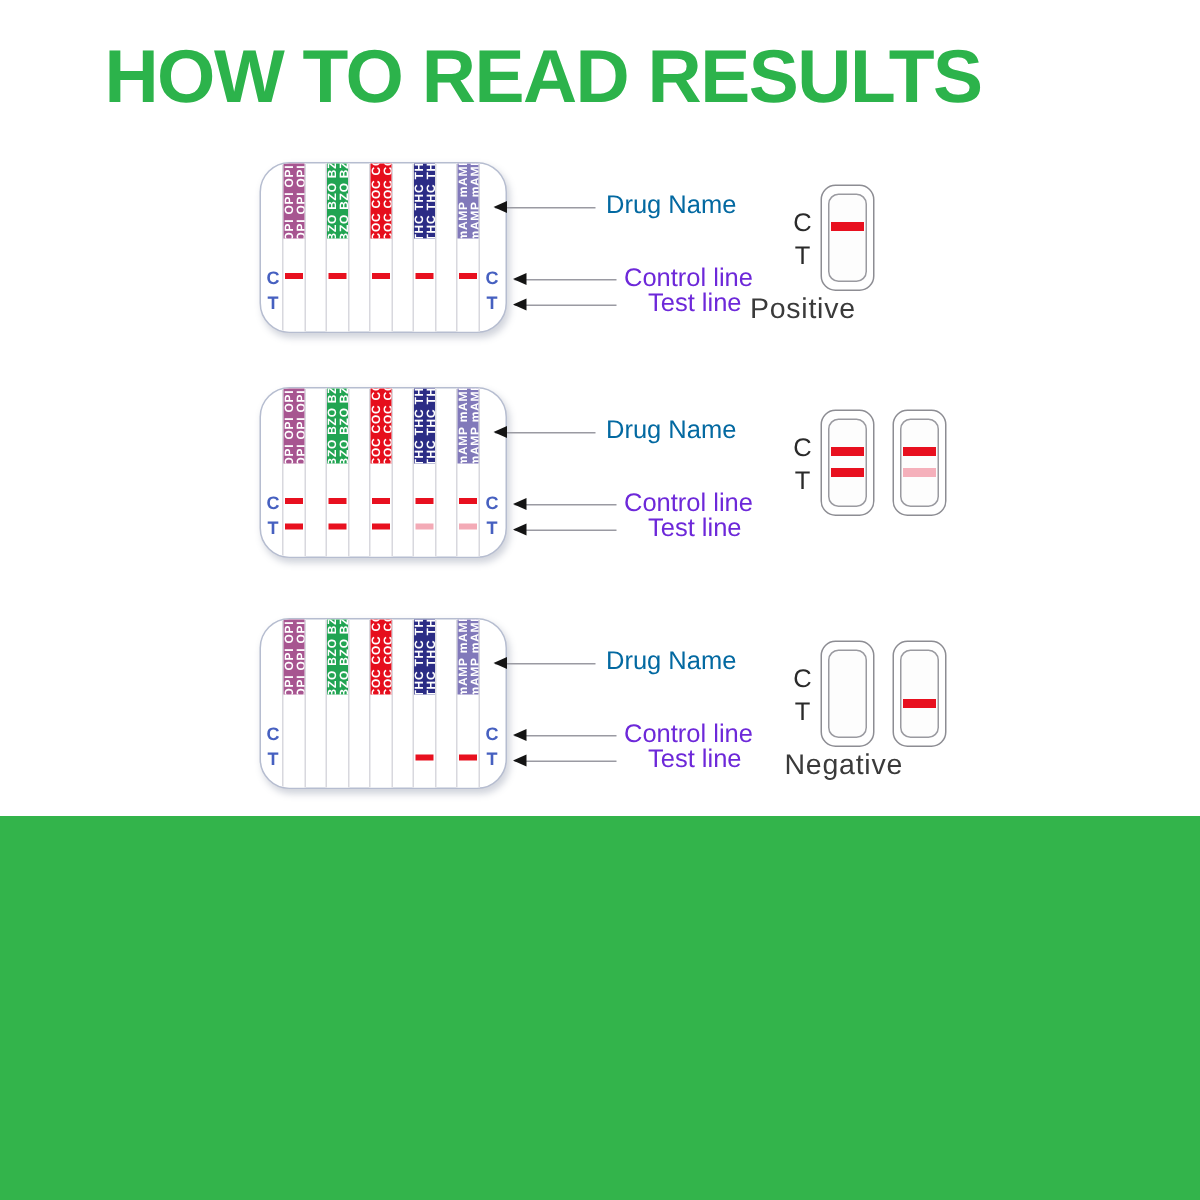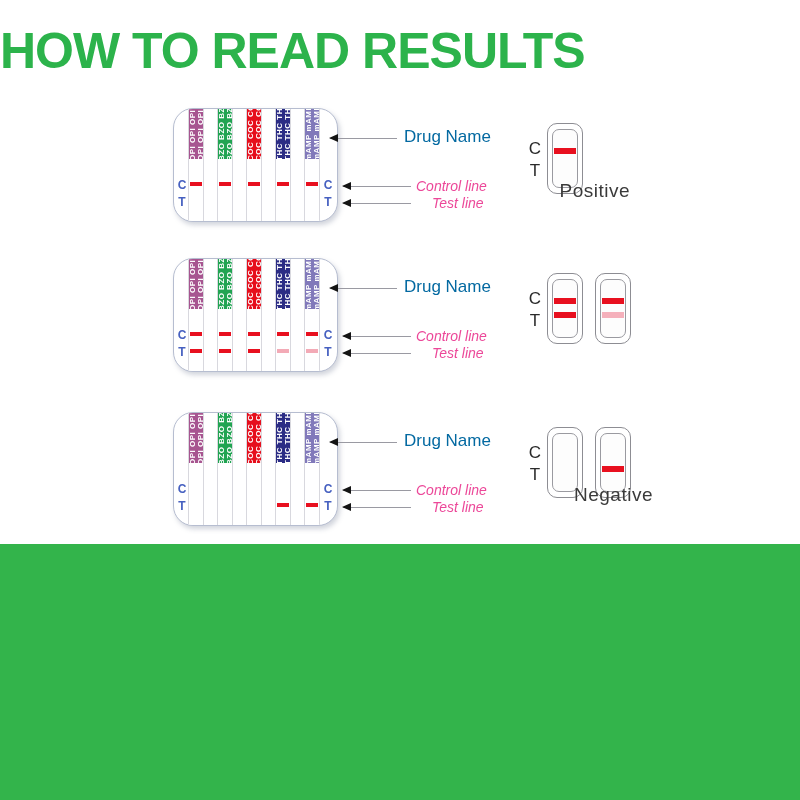--- a/index.html
+++ b/index.html
@@ -1,21 +1,21 @@
 <!DOCTYPE html>
 <html><head>
 <meta charset="utf-8">
 <style>
   * { margin:0; padding:0; box-sizing:border-box; }
   html,body { width:800px; height:800px; }
   body { position:relative; width:800px; height:800px; background:#ffffff; overflow:hidden;
          font-family:"Liberation Sans", sans-serif; }
 
   
-  .main-title { position:absolute; top:22px; left:0; width:724px; 
+  .main-title { position:absolute; top:22px; left:0; width:724px; text-align:center;
     font-size:50px; font-weight:800; letter-spacing:-1px; color:#2cb34b; }
 
   
   .row { position:absolute; left:0; width:800px; height:130px; }
   .row1 { top:108px; } .row2 { top:258px; } .row3 { top:412px; }
 
   
   .panel { position:absolute; left:173px; top:0; width:165px; height:114px;
     background:#ffffff; border:1.5px solid #b6bdd0; border-radius:20px;
     box-shadow:2px 3px 5px rgba(90,100,130,.28); overflow:hidden; }
@@ -41,36 +41,36 @@
   
   .arr { position:absolute; height:1px; background:#9a9aa2; }
   .head { position:absolute; left:-1px; top:-4px; width:0; height:0; display:block;
     border-right:9px solid #141414; border-top:4px solid transparent; border-bottom:4px solid transparent; }
   .arr-drug { left:330px; top:30px; width:67px; }
   .arr-ctrl { left:343px; top:78px; width:68px; }
   .arr-test { left:343px; top:95px; width:68px; }
   .lbl-drug { position:absolute; left:404px; top:30px; transform:translateY(-54%);
     font-size:17px; color:#0369a1; }
   .lbl-small { position:absolute; left:416px; transform:translateY(-52%);
-    font-size:14px; color:#ec4899;font-style:italic; }
+    font-size:17px; color:#6d28d9; }
   .lbl-ctrl { top:78px; } .lbl-test { top:95px;margin-left:16px; }
 
   
   .card { position:absolute; top:15px; width:36px; height:71px;
     border:1.5px solid #8d8d93; border-radius:10px; background:#ffffff; }
   .card-inner { position:absolute; left:4px; right:4px; top:5px; bottom:5px;
     border:1px solid #9a9aa0; border-radius:7px; background:#fdfdfd; overflow:hidden; }
   .cardA { left:547px; } .cardB { left:595px; }
   .cline { position:absolute; left:1px; right:1px; height:6px; background:#e8101f; }
   .cl-c { top:calc(36% - 3px); } .cl-t { top:calc(62% - 3px); }
   .cl-faint { background:#f5b0bb; }
   .card-letter { position:absolute; left:528px; width:14px; text-align:center;
     font-size:17px; color:#2a2a2a; }
   .cd-c { top:31px; } .cd-t { top:53px; }
-  .caption { position:absolute; top:72px; width:130px; text-align:right;
+  .caption { position:absolute; top:88px; width:130px; text-align:left;
     font-size:19px; color:#3a3a3a; letter-spacing:.5px; }
   .cap-single { left:500px; } .cap-double { left:523px; }
 
   
   .green-section { position:absolute; left:0; top:544px; width:800px; height:256px;
     background:#33b44b; }
 </style>
 </head>
 <body>
 

